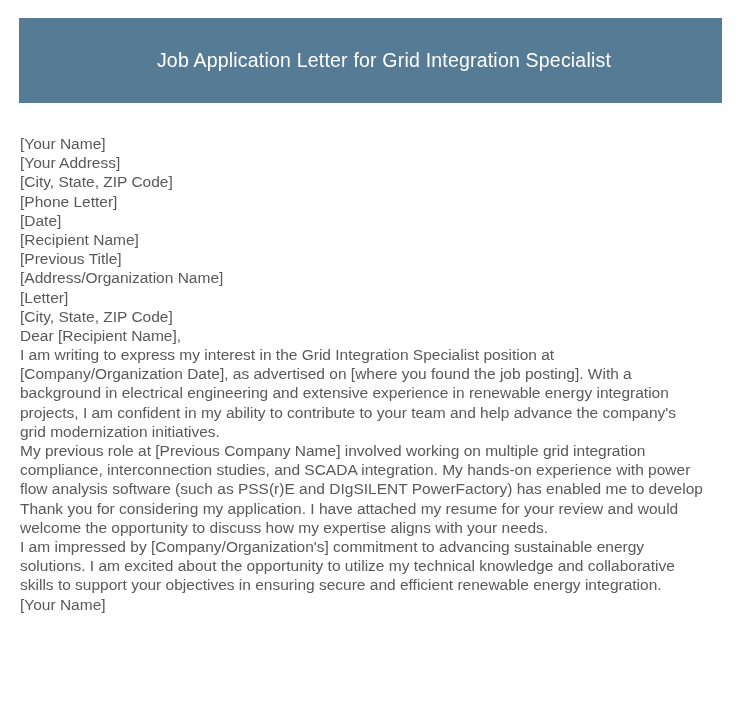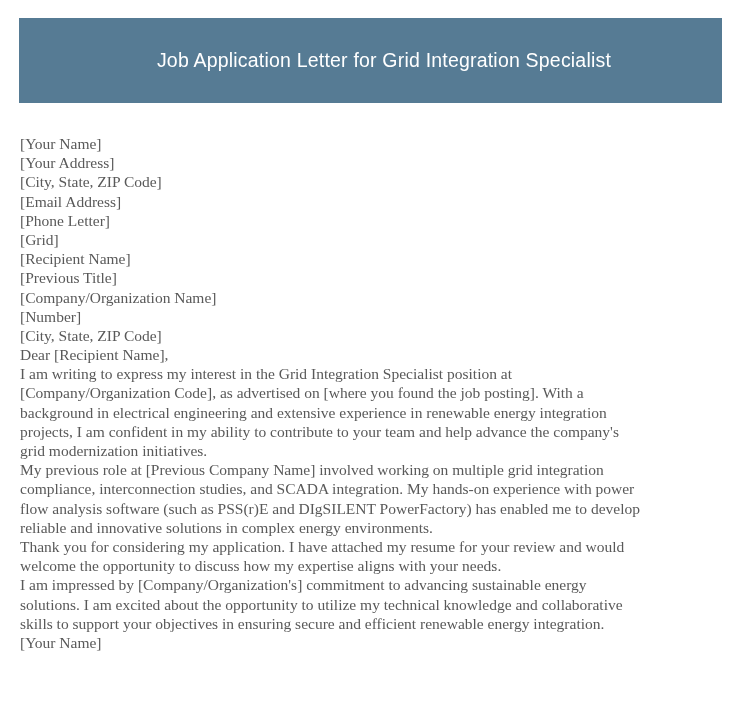--- a/index.html
+++ b/index.html
@@ -39,62 +39,59 @@
     left: 20px;
     top: 134px;
     width: 714px;
     color: #595959;
     font-size: 15.5px;
   }
   .letter-body .line {
     height: 19.2px;
     line-height: 19.2px;
     white-space: nowrap;
-    font-family: Liberation Serif, serif;
   }
 </style>
 </head>
 <body>
 
 <div class="page">
   <div class="banner" style="background-color: rgb(86, 123, 148);">
     <div class="banner-title" style="color: rgb(255, 255, 255);">Job Application Letter for Grid Integration Specialist</div>
   </div>
 
   <div class="letter-body" style="color: rgb(89, 89, 89);">
       <div>
         <div class="line">[Your Name]</div>
         <div class="line">[Your Address]</div>
         <div class="line">[City, State, ZIP Code]</div>
-        <div class="line">[Email Address]</div>
         <div class="line">[Phone Letter]</div>
-        <div class="line">[Grid]</div>
+        <div class="line">[Date]</div>
       </div>
       <div>
         <div class="line">[Recipient Name]</div>
         <div class="line">[Previous Title]</div>
-        <div class="line">[Company/Organization Name]</div>
-        <div class="line">[Number]</div>
+        <div class="line">[Address/Organization Name]</div>
+        <div class="line">[Letter]</div>
         <div class="line">[City, State, ZIP Code]</div>
       </div>
       <div>
         <div class="line">Dear [Recipient Name],</div>
       </div>
       <div>
         <div class="line">I am writing to express my interest in the Grid Integration Specialist position at</div>
-        <div class="line">[Company/Organization Code], as advertised on [where you found the job posting]. With a</div>
+        <div class="line">[Company/Organization Date], as advertised on [where you found the job posting]. With a</div>
         <div class="line">background in electrical engineering and extensive experience in renewable energy integration</div>
         <div class="line">projects, I am confident in my ability to contribute to your team and help advance the company's</div>
         <div class="line">grid modernization initiatives.</div>
       </div>
       <div>
         <div class="line">My previous role at [Previous Company Name] involved working on multiple grid integration</div>
         <div class="line">compliance, interconnection studies, and SCADA integration. My hands-on experience with power</div>
         <div class="line">flow analysis software (such as PSS(r)E and DIgSILENT PowerFactory) has enabled me to develop</div>
-        <div class="line">reliable and innovative solutions in complex energy environments.</div>
       </div>
       <div>
         <div class="line">Thank you for considering my application. I have attached my resume for your review and would</div>
         <div class="line">welcome the opportunity to discuss how my expertise aligns with your needs.</div>
       </div>
       <div>
         <div class="line">I am impressed by [Company/Organization's] commitment to advancing sustainable energy</div>
         <div class="line">solutions. I am excited about the opportunity to utilize my technical knowledge and collaborative</div>
         <div class="line">skills to support your objectives in ensuring secure and efficient renewable energy integration.</div>
       </div>

